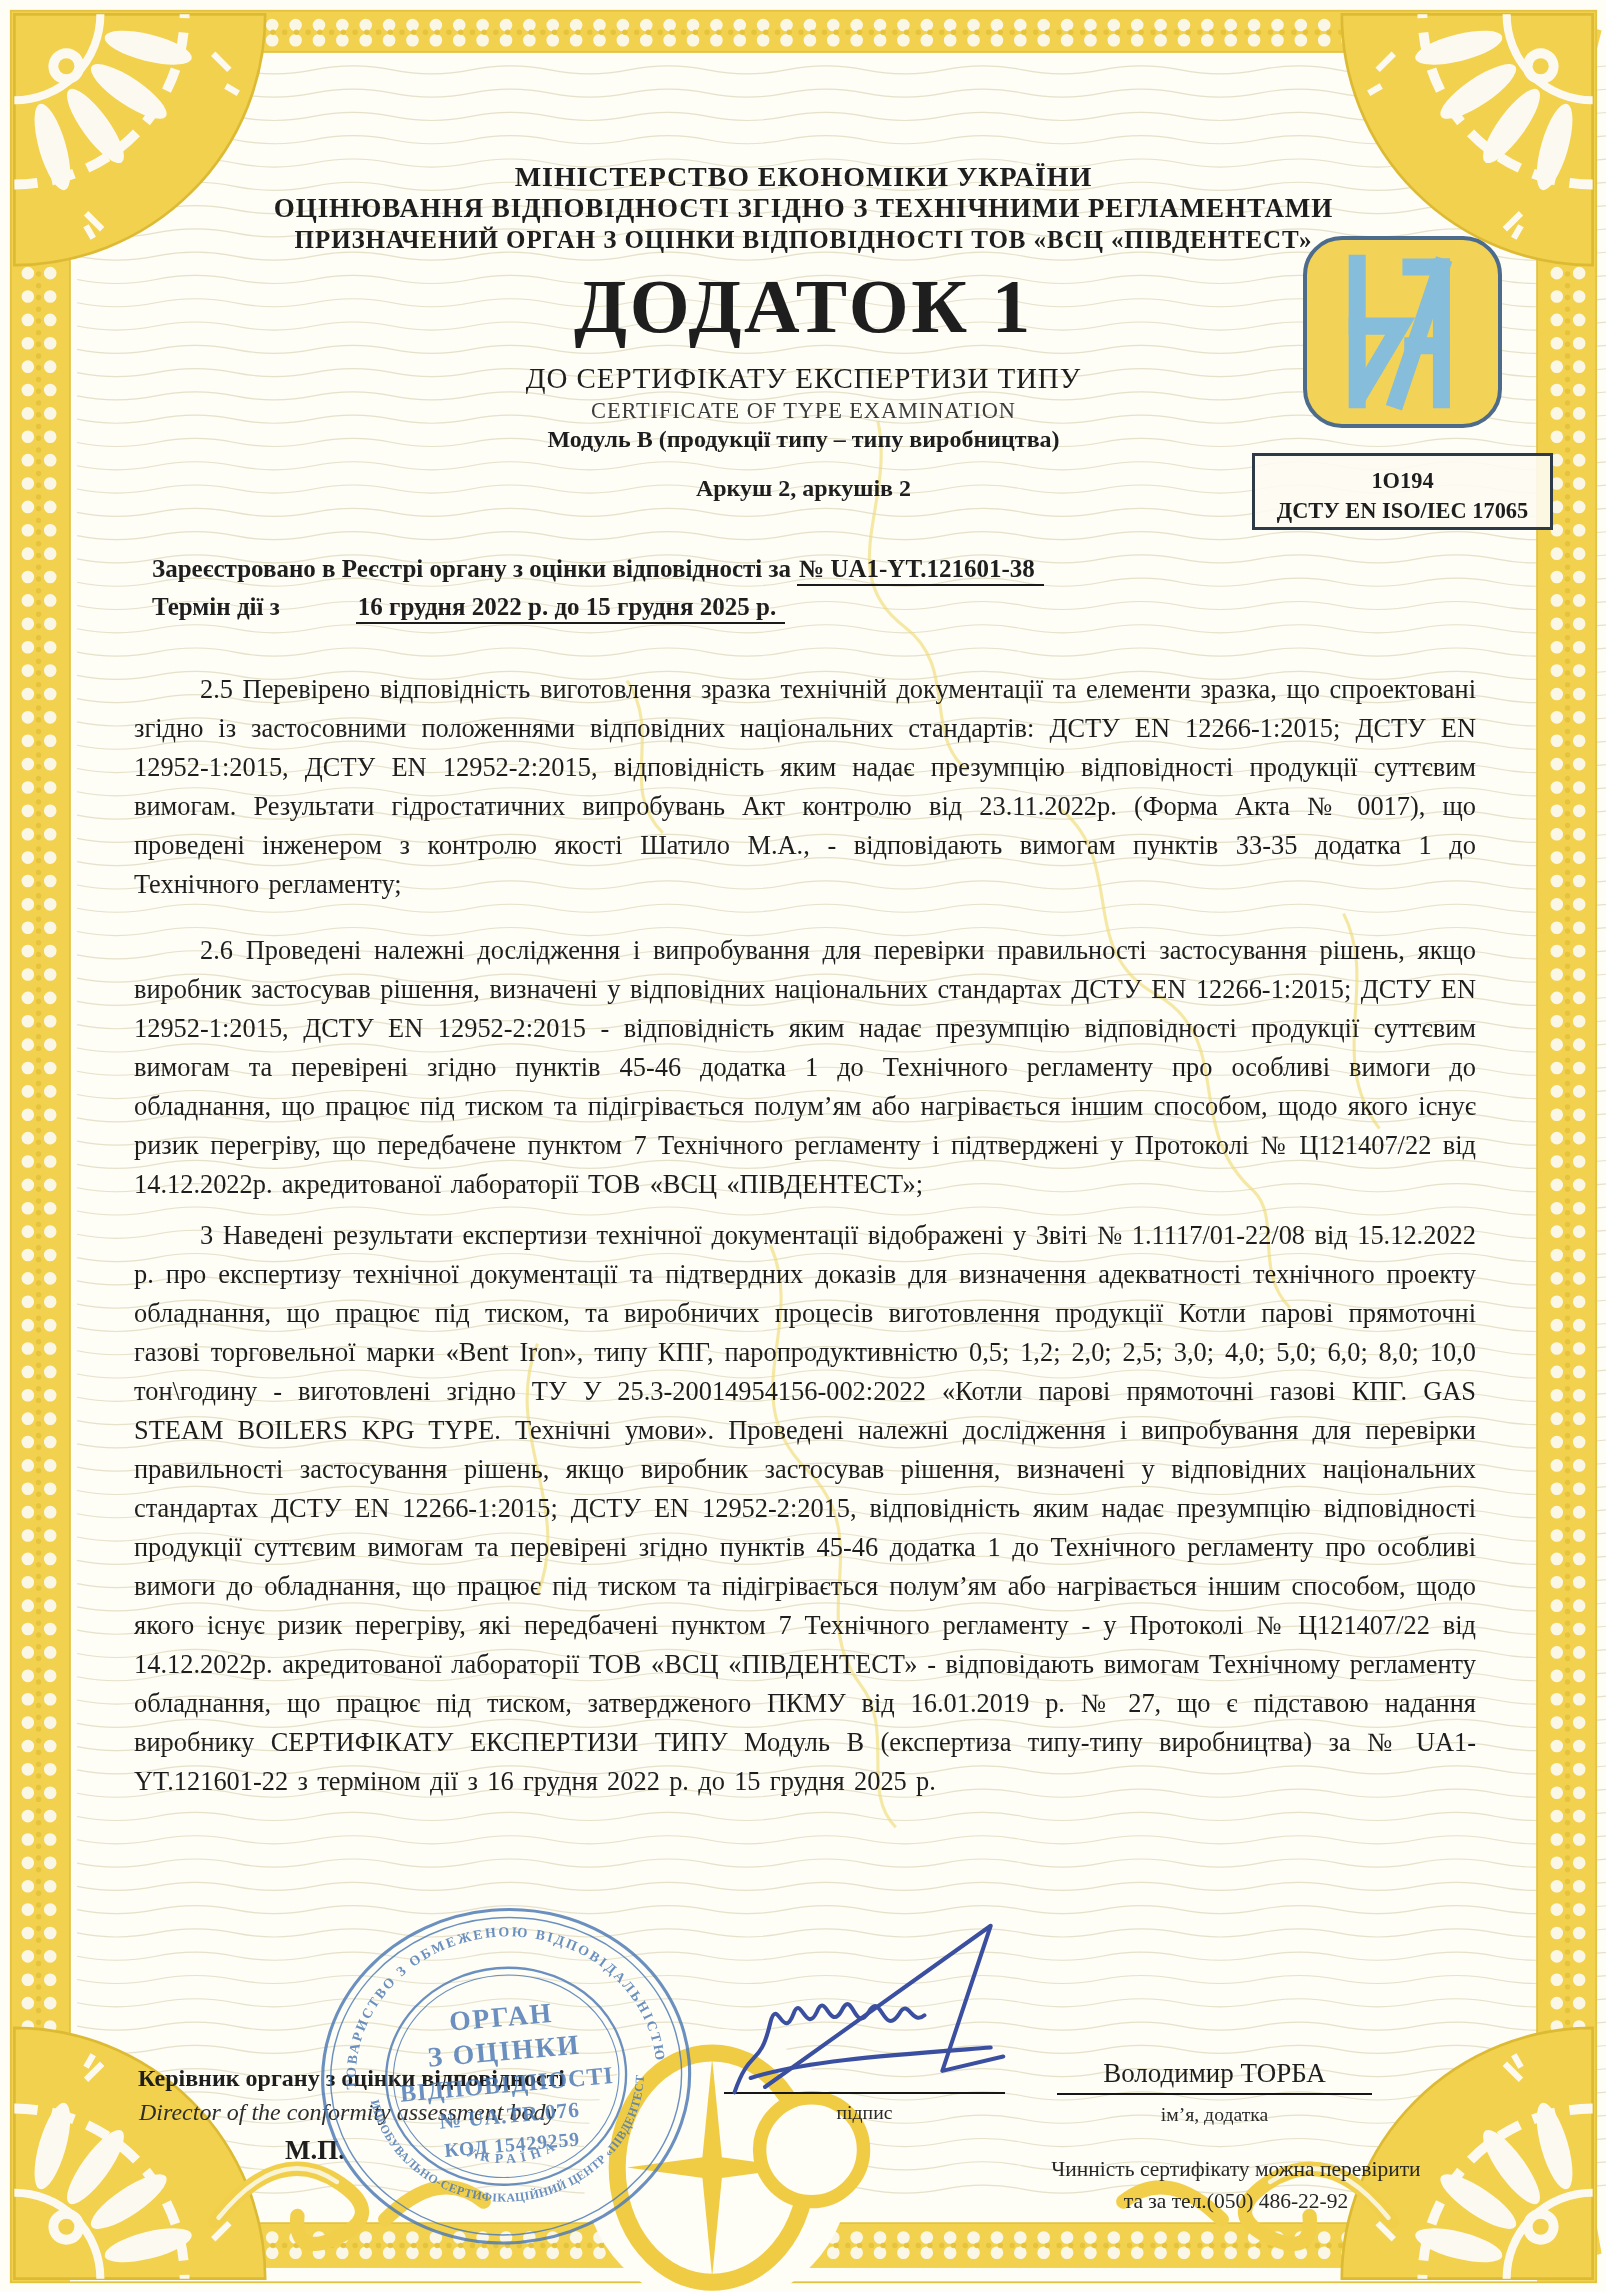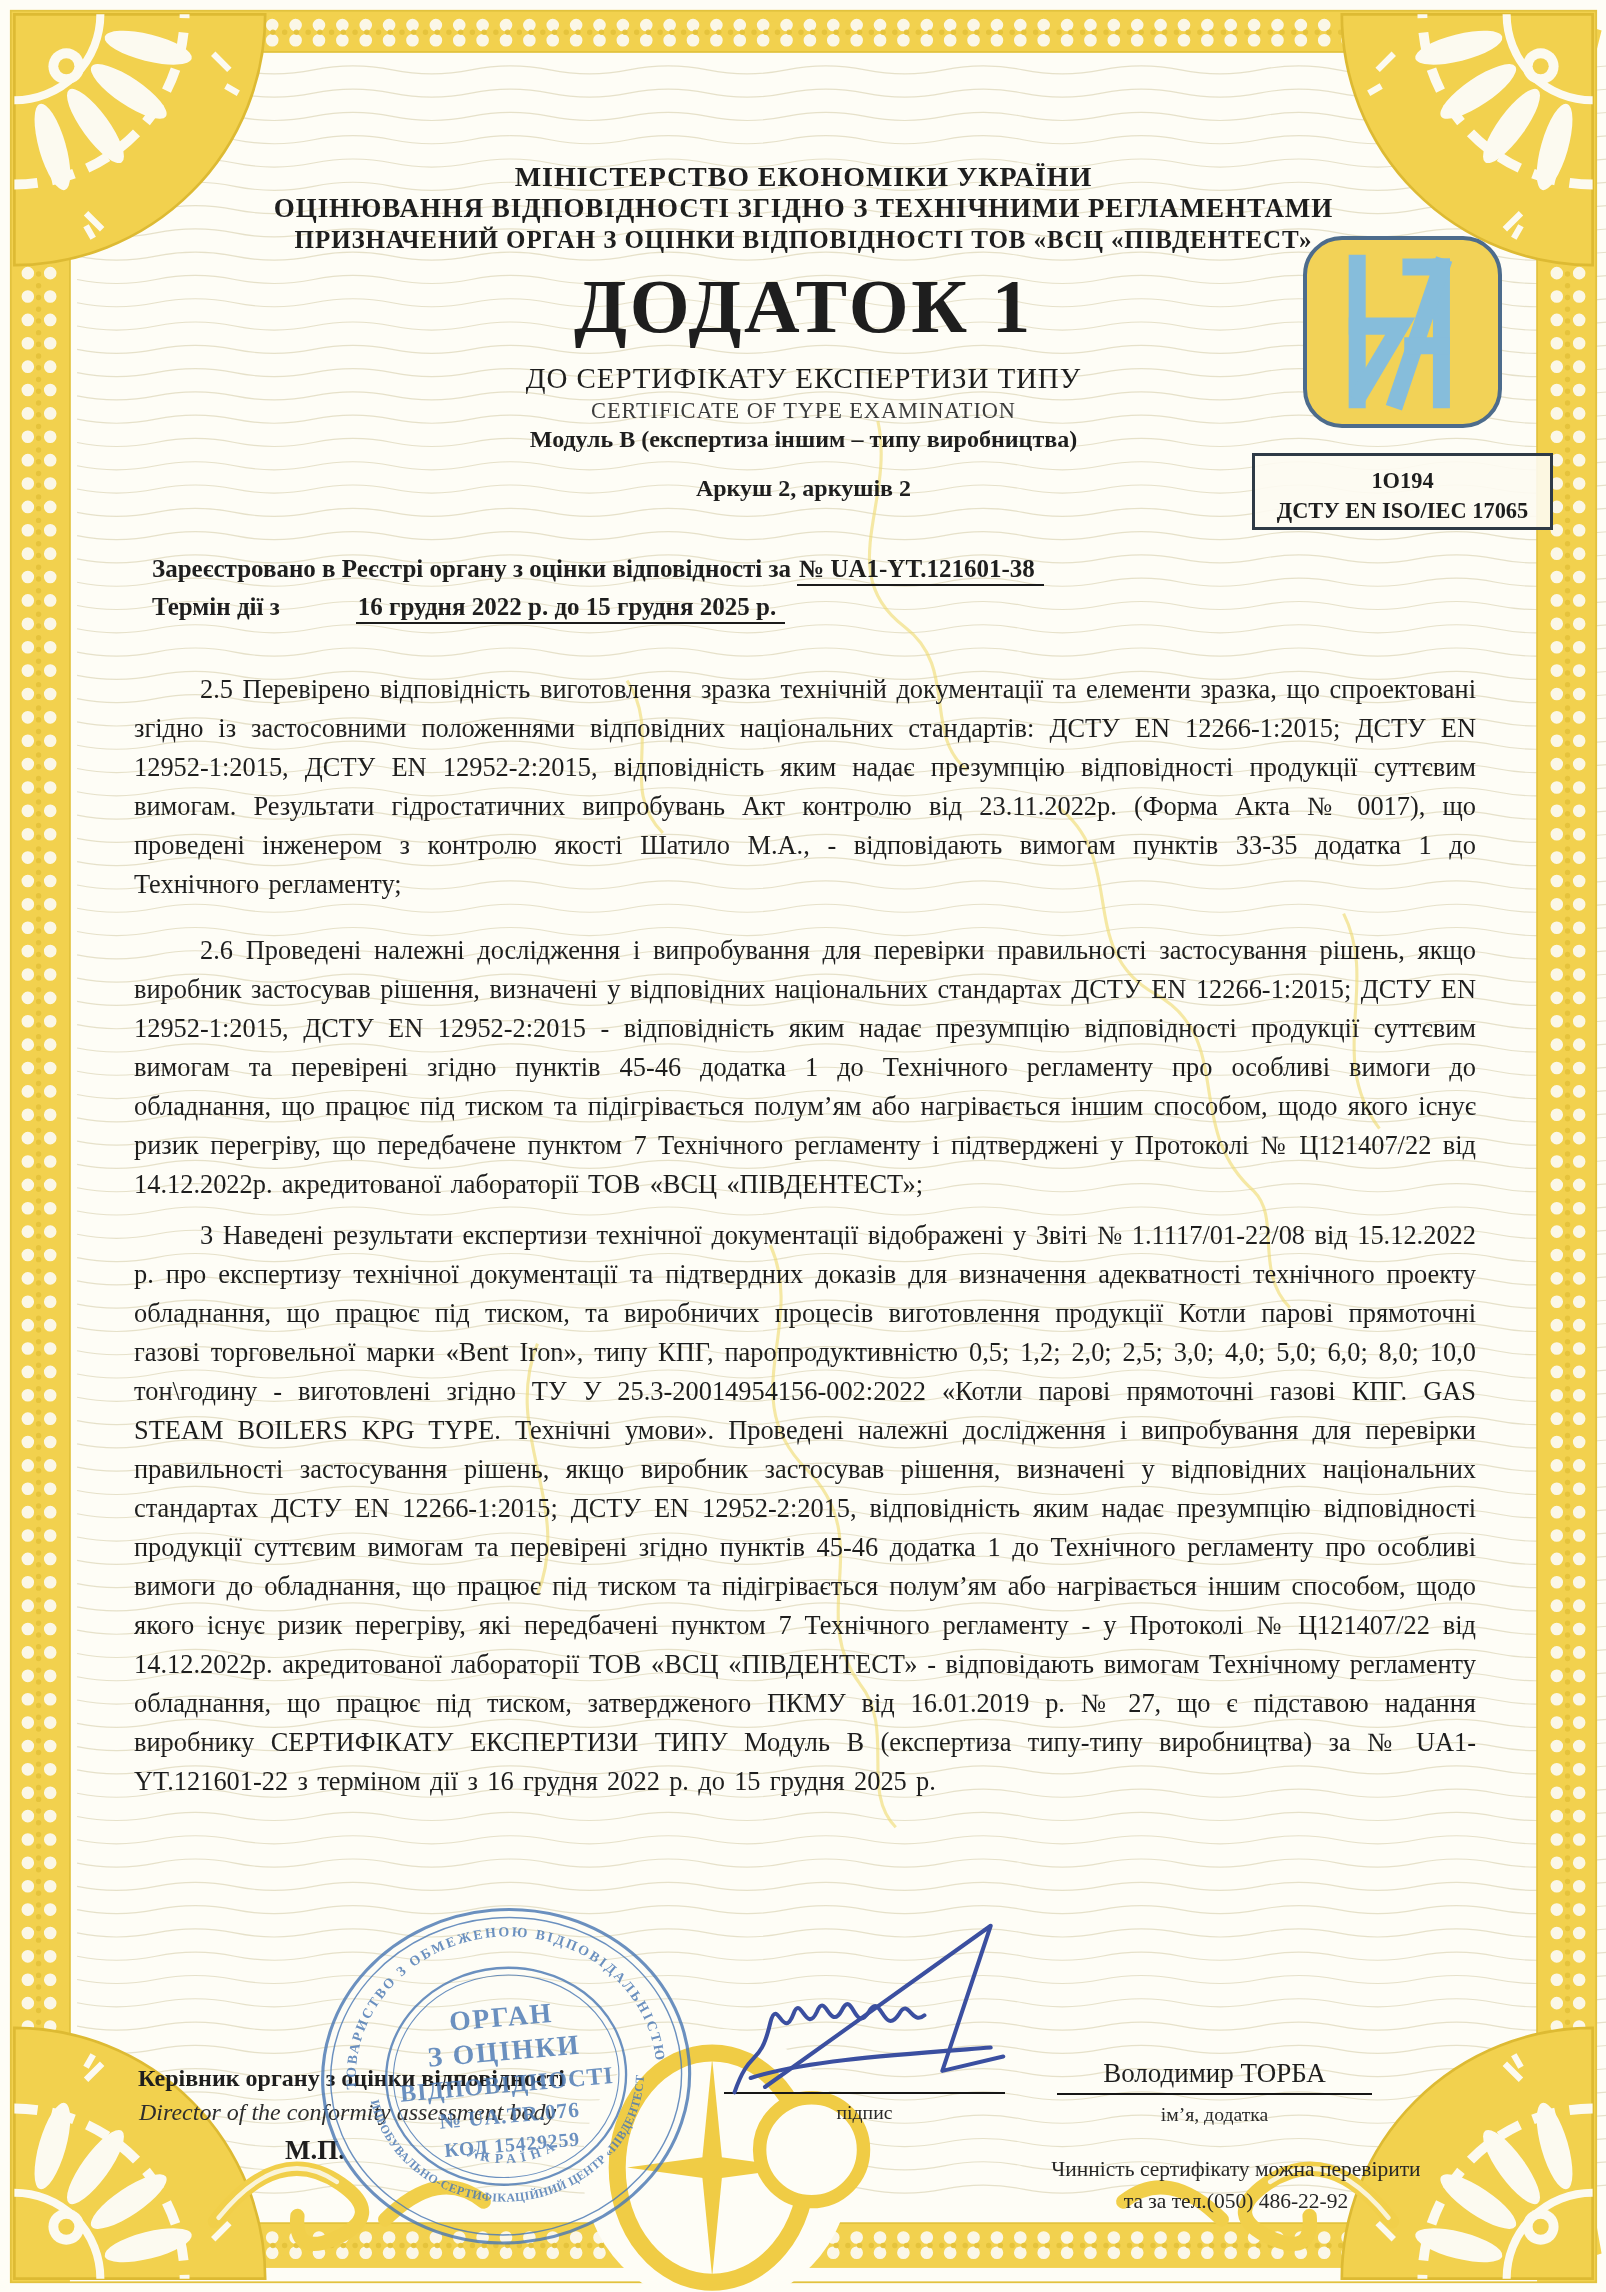--- a/index.html
+++ b/index.html
@@ -138,21 +138,21 @@
 
 <div class="content">
 
   <div class="abs c b h1">МІНІСТЕРСТВО ЕКОНОМІКИ УКРАЇНИ</div>
   <div class="abs c b h2">ОЦІНЮВАННЯ ВІДПОВІДНОСТІ ЗГІДНО З ТЕХНІЧНИМИ РЕГЛАМЕНТАМИ</div>
   <div class="abs c b h3">ПРИЗНАЧЕНИЙ ОРГАН З ОЦІНКИ ВІДПОВІДНОСТІ ТОВ «ВСЦ «ПІВДЕНТЕСТ»</div>
 
   <div class="abs c b title">ДОДАТОК 1</div>
   <div class="abs c sub-uk">ДО СЕРТИФІКАТУ ЕКСПЕРТИЗИ ТИПУ</div>
   <div class="abs c sub-en">CERTIFICATE OF TYPE EXAMINATION</div>
-  <div class="abs c b module">Модуль В (експертиза іншим – типу виробництва)</div>
+  <div class="abs c b module">Модуль В (продукції типу – типу виробництва)</div>
   <div class="abs c b sheet">Аркуш 2, аркушів 2</div>
 
   <div class="abs logo">
     <svg width="190" height="183" viewBox="0 0 212 204">
       <g stroke="#86BDDB" stroke-width="19" fill="none" stroke-linecap="square">
         <path d="M56,26 V178"></path>
         <path d="M56,96 H104 L60,170"></path>
         <path d="M150,30 V178"></path>
         <path d="M150,30 L100,178"></path>
         <path d="M150,30 H116"></path>

